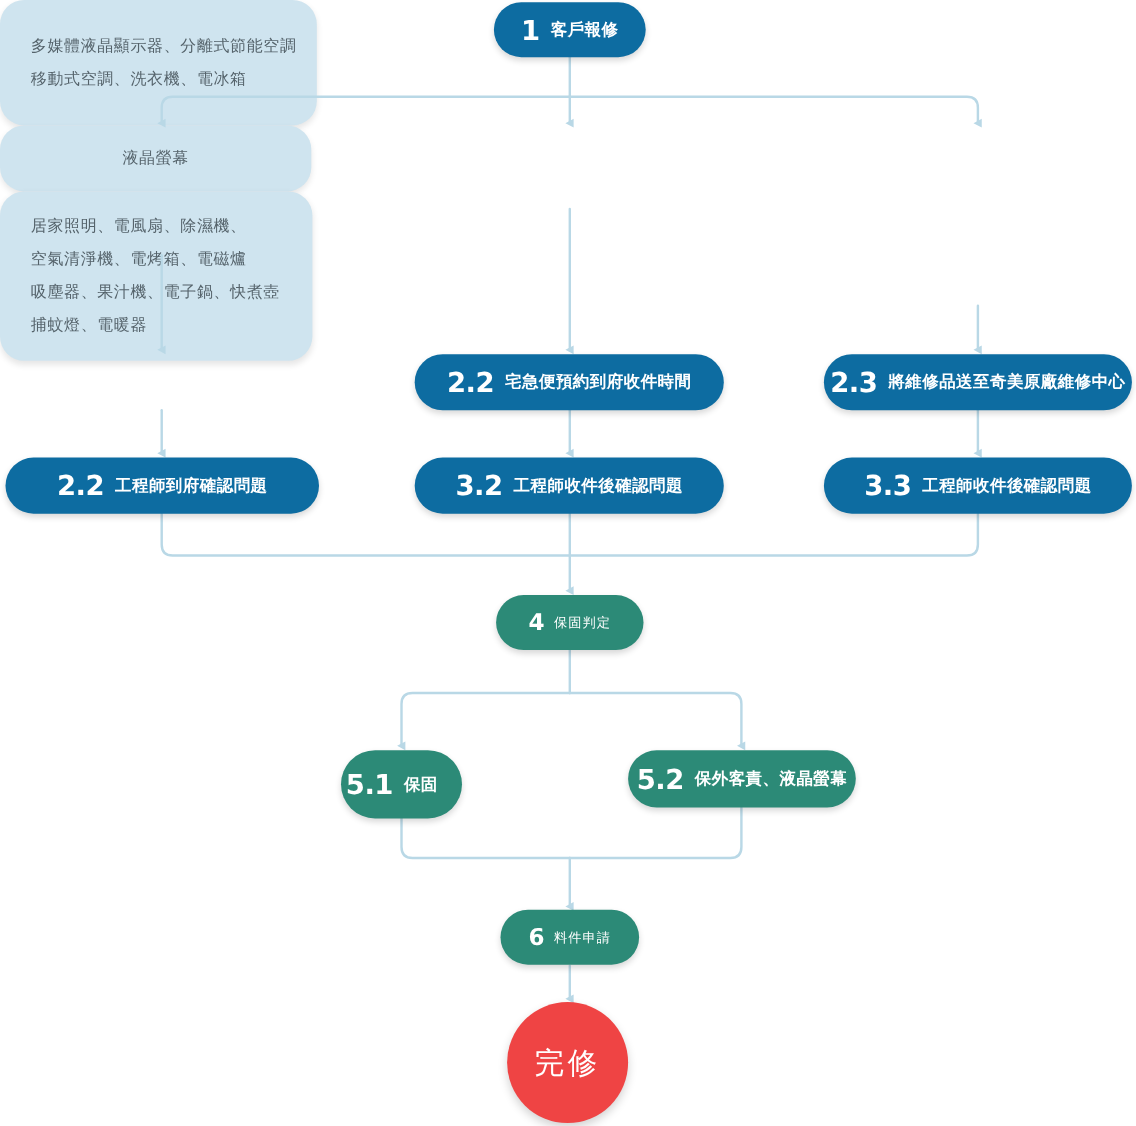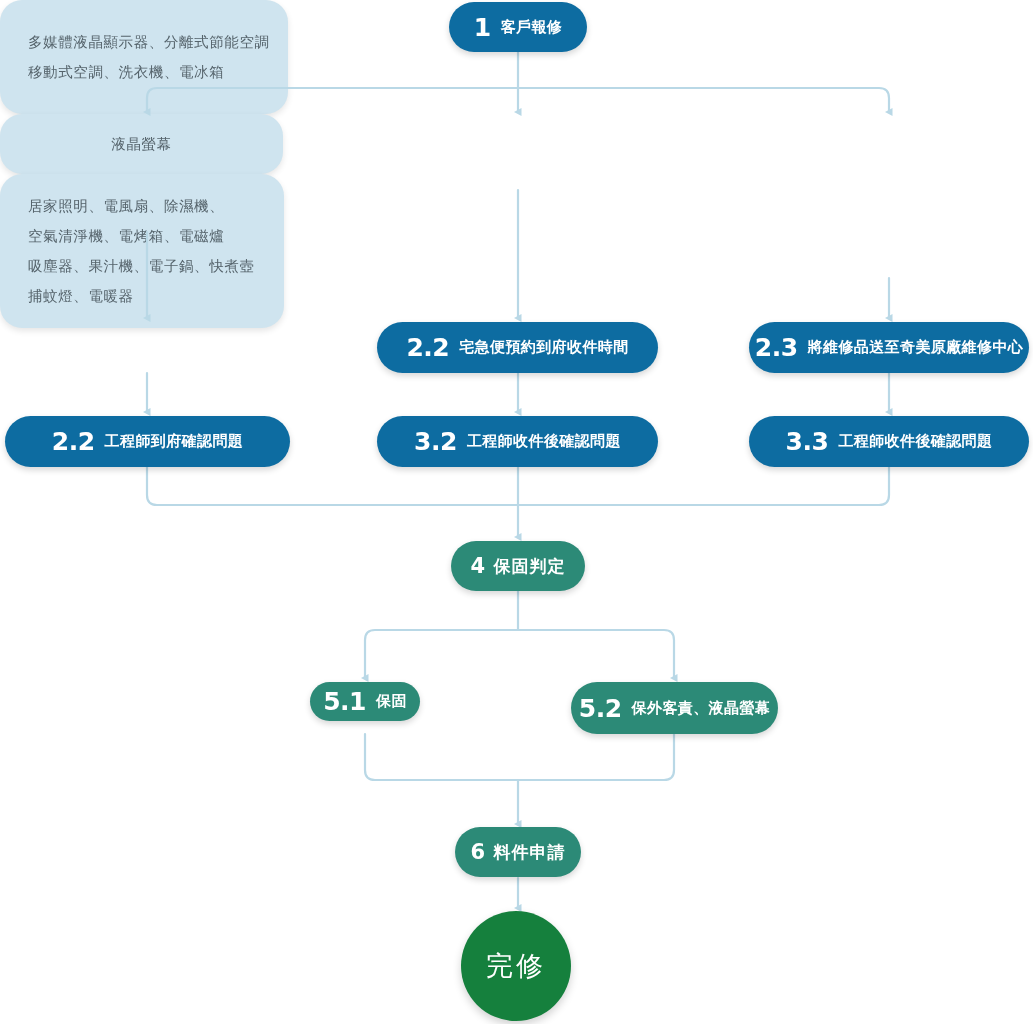--- a/index.html
+++ b/index.html
@@ -57,21 +57,21 @@
     line-height: 1;
     margin-right: 10px;
   }
   .pill .lbl {
     font-size: 15px;
     font-weight: 700;
     line-height: 1;
     letter-spacing: 0.4px;
   }
   .pill.small .num { font-size: 21px; margin-right: 9px; }
-  .pill.small .lbl { font-size: 17px; font-weight: 700; letter-spacing: 1px; }
+  .pill.small .lbl { font-size: 12px; font-weight: 400; letter-spacing: 1px; }
 
   .blue  { background: #0d6ca1; }
   .green { background: #2c8a77; }
 
   
   .card {
     background: #cfe4ef;
     border-radius: 22px;
     box-shadow: 0 3px 6px rgba(0,0,0,0.10);
     display: flex;
@@ -194,32 +194,32 @@
   <div class="node pill blue" style="left:749px; top:416px; width:280px; height:51px;">
     <span class="num">3.3</span>
     <span class="lbl">工程師收件後確認問題</span>
   </div>
 
   <div class="node pill green small" style="left:451px; top:541px; width:134px; height:50px;">
     <span class="num">4</span>
     <span class="lbl">保固判定</span>
   </div>
 
-  <div class="node pill green" style="left:310px; top:682px; width:110px; height:39px;">
+  <div class="node pill green" style="left:310px; top:682px; width:110px; height:62px;justify-content:flex-end;">
     <span class="num">5.1</span>
     <span class="lbl">保固</span>
   </div>
 
   <div class="node pill green" style="left:571px; top:682px; width:207px; height:52px;">
     <span class="num">5.2</span>
     <span class="lbl">保外客責、液晶螢幕</span>
   </div>
 
   <div class="node pill green small" style="left:455px; top:827px; width:126px; height:50px;">
     <span class="num">6</span>
     <span class="lbl">料件申請</span>
   </div>
 
-  <div class="circle" style="left:461px; top:911px; width:110px; height:110px; background:#15803d;">
+  <div class="circle" style="left:461px; top:911px; width:110px; height:110px; background:#ef4444;">
     <span class="lbl">完修</span>
   </div>
 
 </div>
 
 </body></html>

